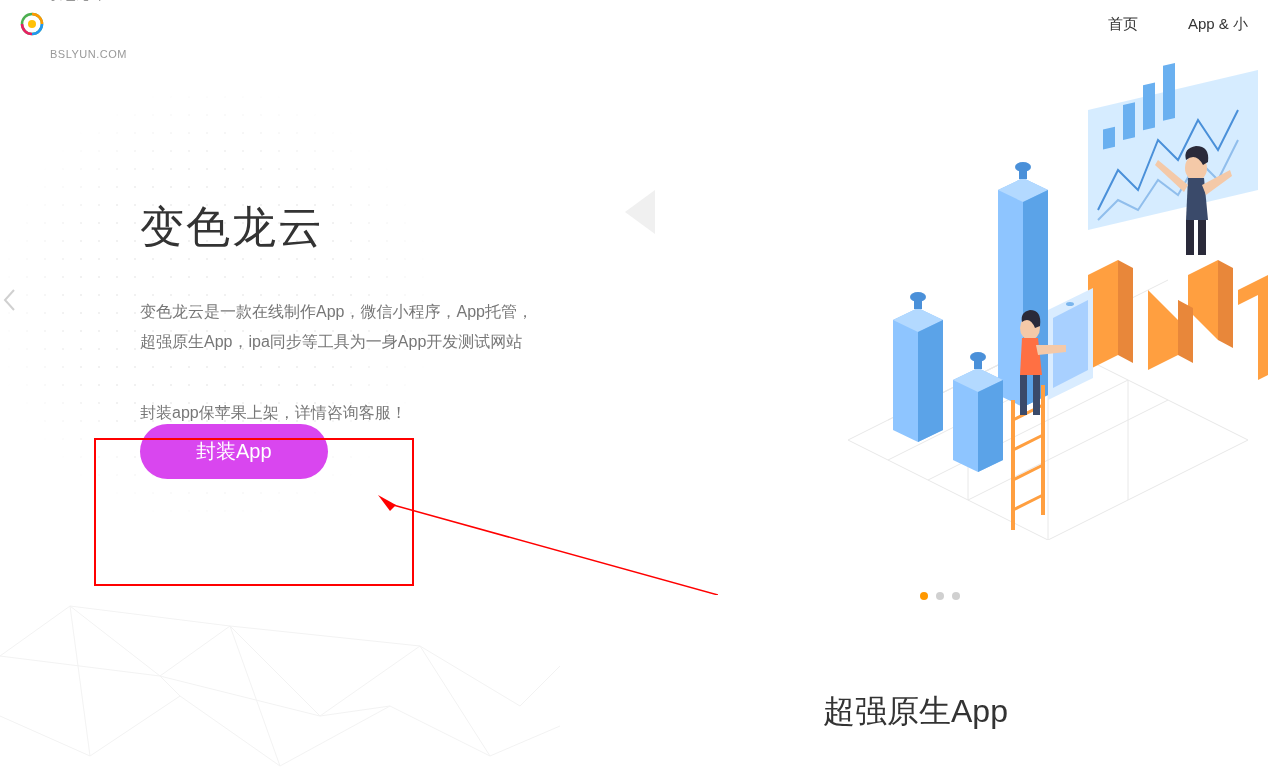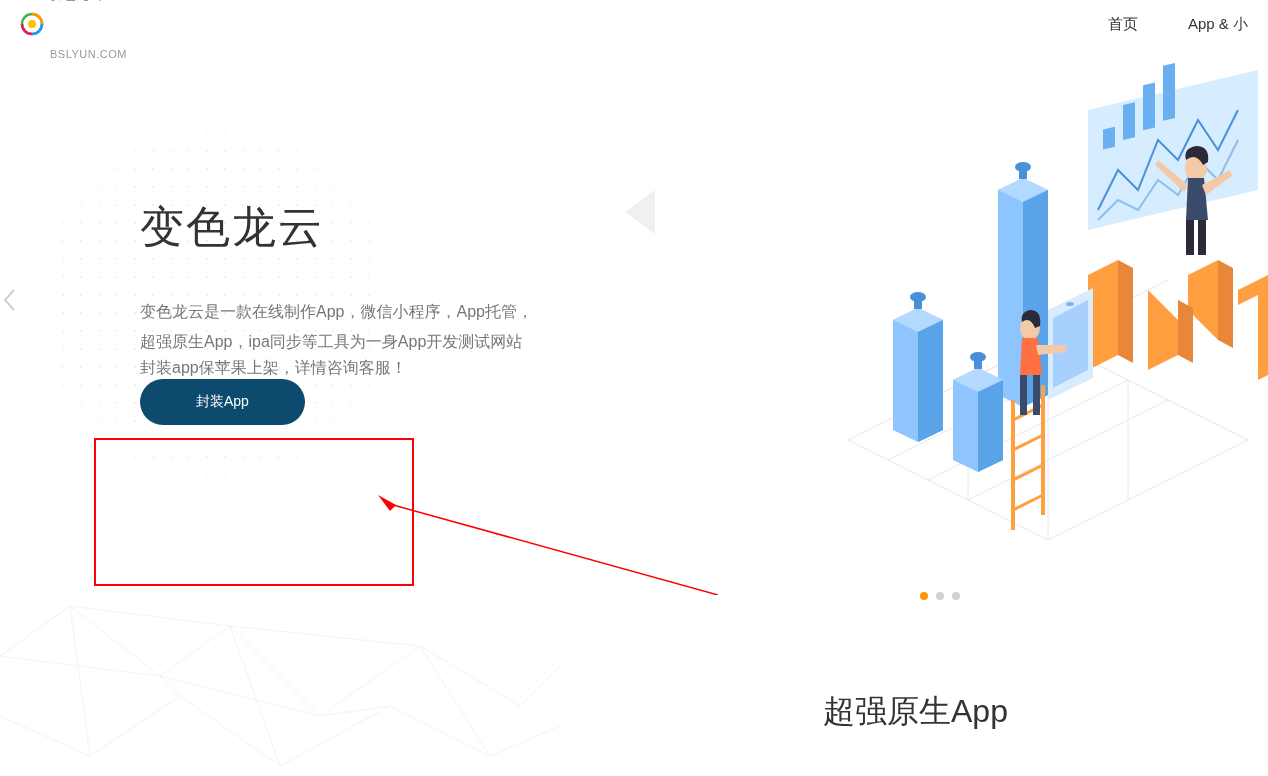--- a/index.html
+++ b/index.html
@@ -81,31 +81,32 @@
       font-size: 44px;
       color: #333;
       font-weight: 400;
       margin-bottom: 40px;
       letter-spacing: 2px;
     }
     .hero-desc {
       font-size: 16px;
       color: #777;
       line-height: 1.9;
+      margin-bottom: 45px;
     }
     .hero-note {
       font-size: 16px;
       color: #777;
     }
     .cta-button {
-      background: #0c4a6e;
+      background: #d946ef;
       color: #fff;
       border: none;
       padding: 14px 56px;
-      font-size: 14px;
+      font-size: 20px;
       border-radius: 28px;
       cursor: pointer;
     }
     .highlight-box {
       position: absolute;
       border: 2px solid #ff0000;
       top: 438px;
       left: 94px;
       width: 320px;
       height: 148px;

